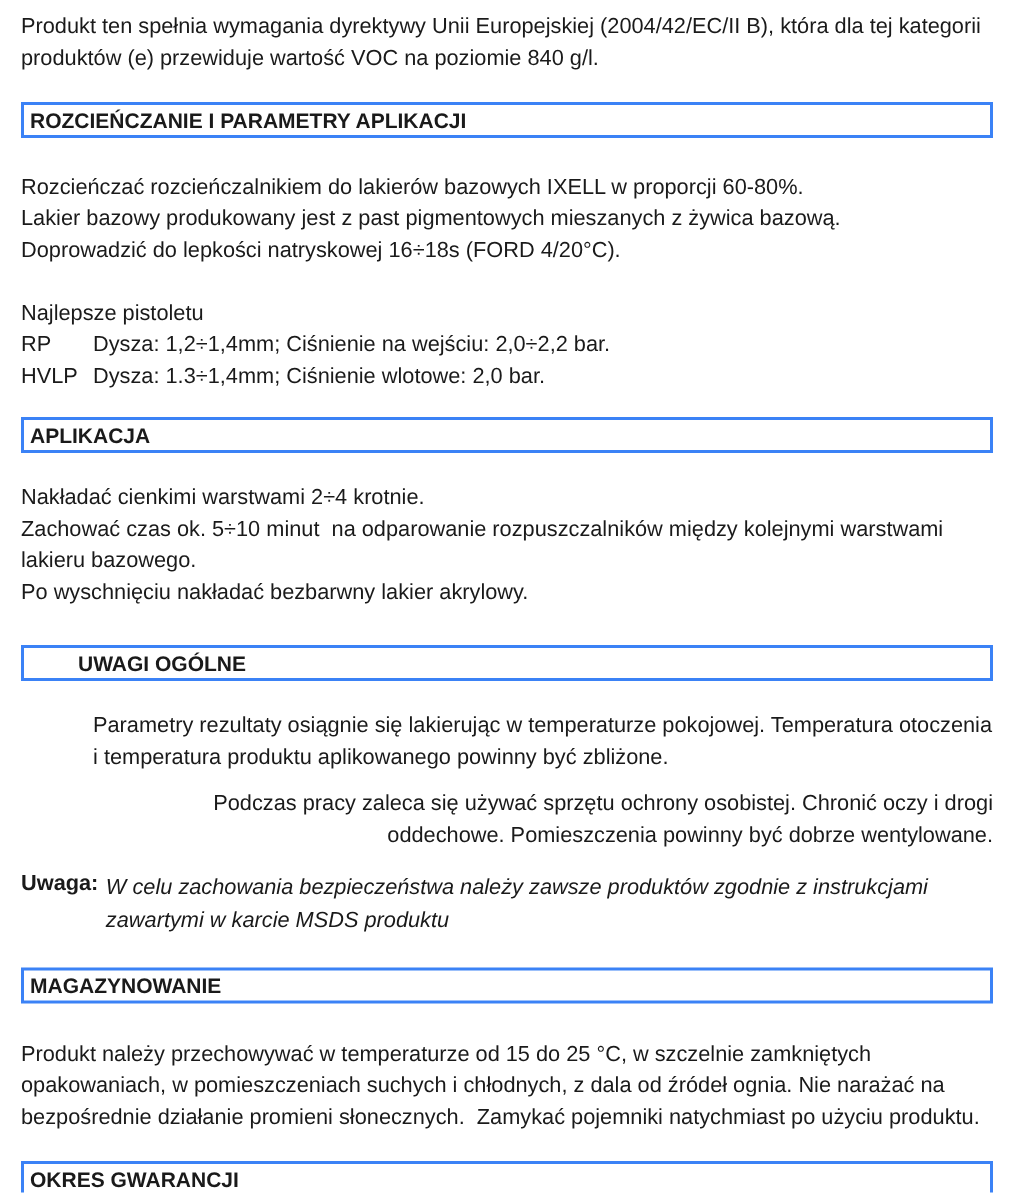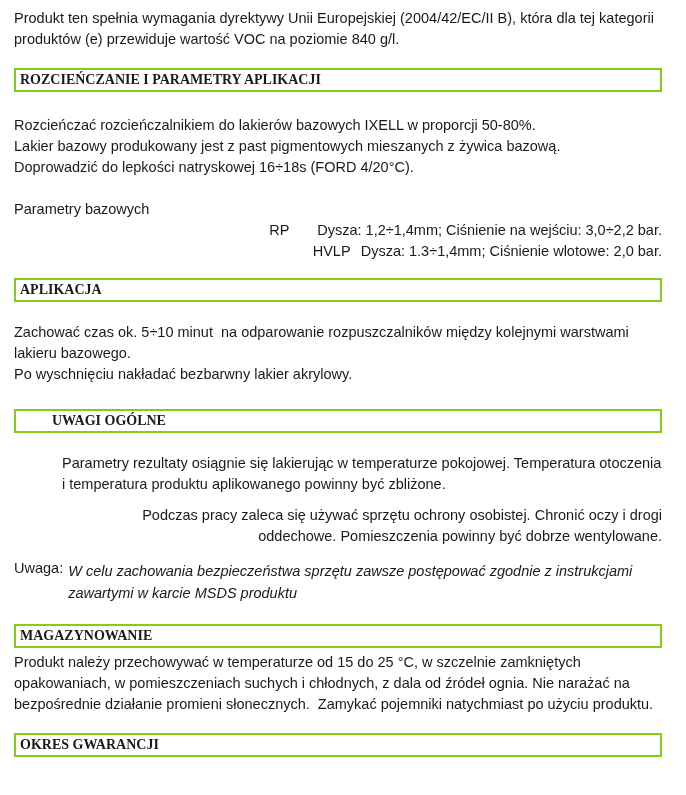--- a/index.html
+++ b/index.html
@@ -14,102 +14,102 @@
     -webkit-font-smoothing: antialiased;
   }
   .page {
     width: 686px;
     height: 712px;
     padding: 8px 24px 0 14px;
   }
   p, .line { line-height: 21px; white-space: pre-wrap; }
 
   .section-header {
-    border: 2px solid #84cc16;
+    border: 2px solid #3b82f6;
     font-weight: bold;
     font-size: 14px;
     line-height: 18px;
     padding: 1px 4px 1px 4px;
     width: 100%;
-    font-family: Liberation Serif, serif;
   }
   .hdr-1 { margin-top: 18px; }
   .hdr-2 { margin-top: 16px; }
   .hdr-3 { margin-top: 24px; padding-left: 36px; }
   .hdr-4 { margin-top: 20px; }
   .hdr-5 { margin-top: 18px; }
 
   .block-1 { margin-top: 23px; }   
   .block-gun { margin-top: 21px; } 
-  .gun-row { display: flex; justify-content: flex-end; }
+  .gun-row { display: flex; }
   .gun-label { width: 48px; flex: none; line-height: 21px; }
   .gun-value { line-height: 21px; white-space: pre-wrap; }
 
   .block-2 { margin-top: 20px; }   
   .block-3 { margin-top: 20px; padding-left: 48px; } 
   .block-3 p + p { margin-top: 10px; text-align: right; }
 
   .note {
     margin-top: 13px;
     display: flex;
   }
-  .note-label { font-weight: normal; flex: none; }
+  .note-label { font-weight: bold; flex: none; }
   .note-text {
     font-style: italic;
     margin-left: 5px;
     line-height: 22px;
     white-space: pre-wrap;
   }
 
-  .block-4 { margin-top: 4px; }   
+  .block-4 { margin-top: 24px; }   
 </style>
 </head>
 <body>
 
 <div class="page">
 
   <p>Produkt ten spełnia wymagania dyrektywy Unii Europejskiej (2004/42/EC/II B), która dla tej kategorii produktów (e) przewiduje wartość VOC na poziomie 840 g/l.</p>
 
   <div class="section-header hdr-1">ROZCIEŃCZANIE I PARAMETRY APLIKACJI</div>
 
   <div class="block-1">
-    <p class="line">Rozcieńczać rozcieńczalnikiem do lakierów bazowych IXELL w proporcji 50-80%.</p>
+    <p class="line">Rozcieńczać rozcieńczalnikiem do lakierów bazowych IXELL w proporcji 60-80%.</p>
     <p class="line">Lakier bazowy produkowany jest z past pigmentowych mieszanych z żywica bazową.</p>
     <p class="line">Doprowadzić do lepkości natryskowej 16÷18s (FORD 4/20°C).</p>
   </div>
 
   <div class="block-gun">
-    <p class="line">Parametry bazowych</p>
+    <p class="line">Najlepsze pistoletu</p>
     <div class="gun-row">
       <span class="gun-label">RP</span>
-      <span class="gun-value">Dysza: 1,2÷1,4mm; Ciśnienie na wejściu: 3,0÷2,2 bar.</span>
+      <span class="gun-value">Dysza: 1,2÷1,4mm; Ciśnienie na wejściu: 2,0÷2,2 bar.</span>
     </div>
     <div class="gun-row">
       <span class="gun-label">HVLP</span>
       <span class="gun-value">Dysza: 1.3÷1,4mm; Ciśnienie wlotowe: 2,0 bar.</span>
     </div>
   </div>
 
   <div class="section-header hdr-2">APLIKACJA</div>
 
   <div class="block-2">
+    <p class="line">Nakładać cienkimi warstwami 2÷4 krotnie.</p>
     <p class="line">Zachować czas ok. 5÷10 minut  na odparowanie rozpuszczalników między kolejnymi warstwami lakieru bazowego.</p>
     <p class="line">Po wyschnięciu nakładać bezbarwny lakier akrylowy.</p>
   </div>
 
   <div class="section-header hdr-3">UWAGI OGÓLNE</div>
 
   <div class="block-3">
     <p>Parametry rezultaty osiągnie się lakierując w temperaturze pokojowej. Temperatura otoczenia i temperatura produktu aplikowanego powinny być zbliżone.</p>
     <p>Podczas pracy zaleca się używać sprzętu ochrony osobistej. Chronić oczy i drogi oddechowe. Pomieszczenia powinny być dobrze wentylowane.</p>
   </div>
 
   <div class="note">
     <span class="note-label">Uwaga:</span>
-    <span class="note-text">W celu zachowania bezpieczeństwa sprzętu zawsze postępować zgodnie z instrukcjami zawartymi w karcie MSDS produktu</span>
+    <span class="note-text">W celu zachowania bezpieczeństwa należy zawsze produktów zgodnie z instrukcjami zawartymi w karcie MSDS produktu</span>
   </div>
 
   <div class="section-header hdr-4">MAGAZYNOWANIE</div>
 
   <p class="block-4">Produkt należy przechowywać w temperaturze od 15 do 25 °C, w szczelnie zamkniętych opakowaniach, w pomieszczeniach suchych i chłodnych, z dala od źródeł ognia. Nie narażać na bezpośrednie działanie promieni słonecznych.  Zamykać pojemniki natychmiast po użyciu produktu.</p>
 
   <div class="section-header hdr-5">OKRES GWARANCJI</div>
 
 </div>
 

